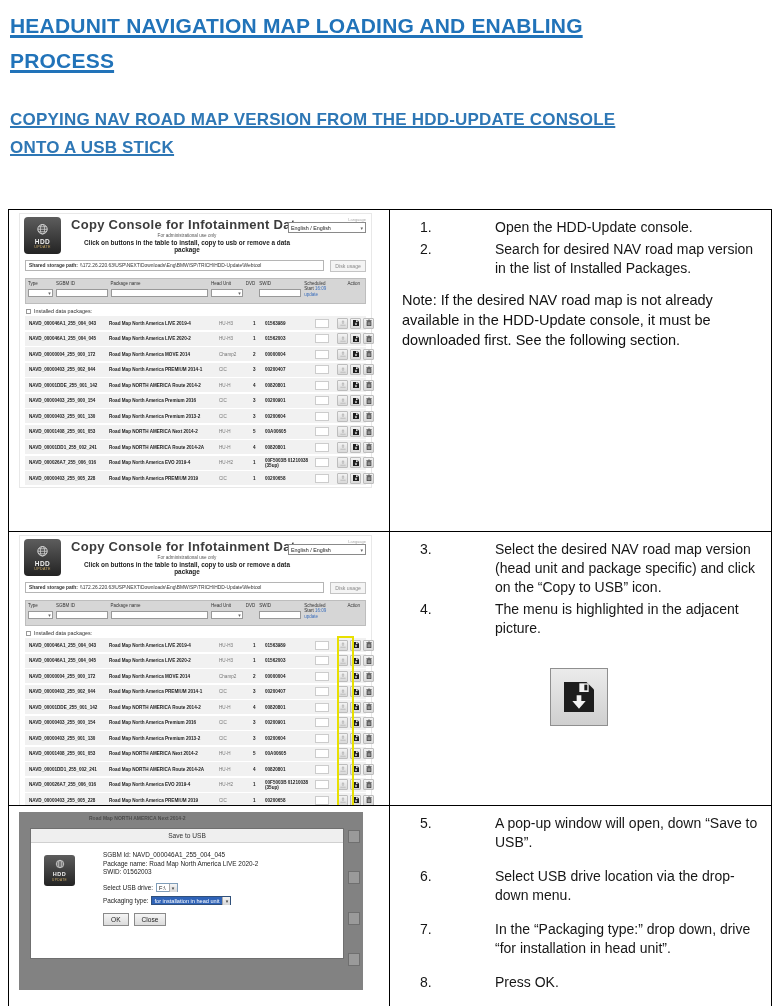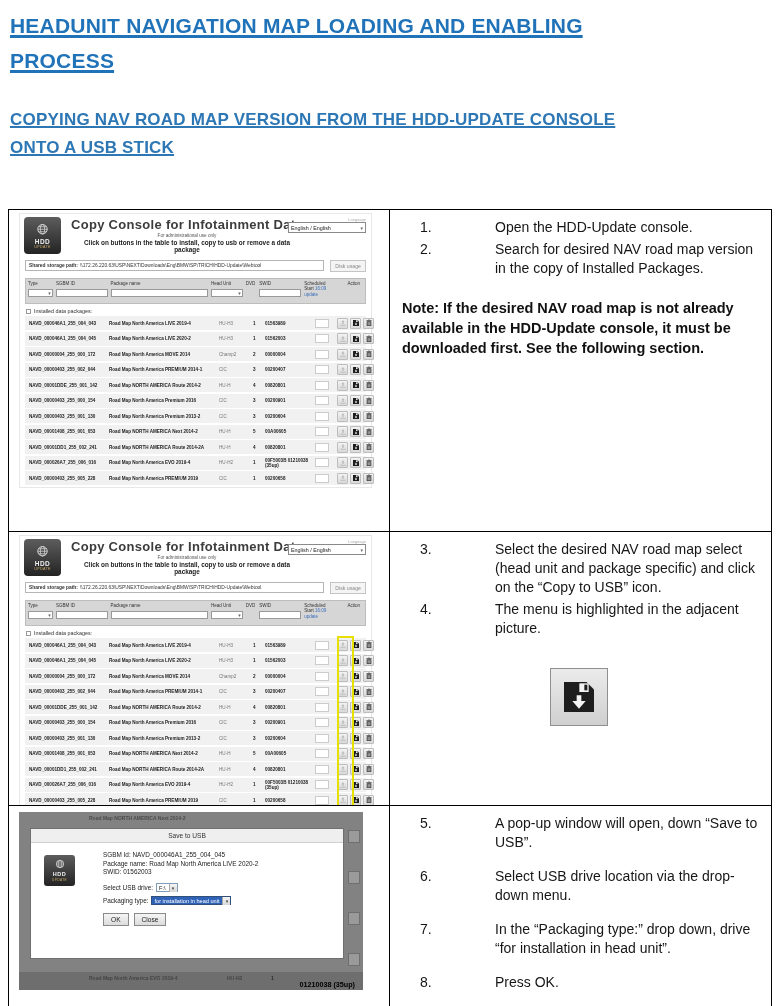--- a/index.html
+++ b/index.html
@@ -23,21 +23,21 @@
   .trow:last-child { border-bottom:none; }
   .cell-l { width:381px; border-right:1px solid #000; position:relative; overflow:hidden; }
   .cell-r { flex:1; position:relative; overflow:hidden; }
   .r1 { height:322px; } .r2 { height:274px; } .r3 { height:201px; }
 
   .steps { padding:8px 8px 0 30px; }
   .step { display:flex; margin-bottom:3px; font-size:14px; line-height:19px; color:#161616; }
   .step-num { width:27px; flex:none; }
   .step-text { flex:1;margin-left:48px; }
   .steps3 .step { margin-bottom:15px; }
-  .note { font-weight:bold; font-size:14.5px; line-height:20px; margin:20px 8px 0 12px; color:#111; }
+  .note { font-weight:normal; font-size:14.5px; line-height:20px; margin:12px 8px 0 12px; color:#111; }
 
   
   .big-icon-wrap { margin:30px 0 0 160px; width:58px; height:58px;
     background:linear-gradient(#ebebeb,#cfcfcf); border:1px solid #8f8f8f;
     display:flex; align-items:center; justify-content:center; }
 
   
   .shot-slot { position:absolute; left:10px; top:3px; }
   .console { width:353px; background:#fff; color:#222; position:relative; border:1px solid #e8e8e8; }
   .c-header { display:flex; padding:3px 4px 0 4px; height:44px; position:relative; }
@@ -609,21 +609,21 @@
 </div>
     </div>
     <div class="cell-r">
       <div class="steps">
         <div class="step">
             <span class="step-num">1.</span>
             <span class="step-text">Open the HDD-Update console.</span>
           </div>
         <div class="step">
             <span class="step-num">2.</span>
-            <span class="step-text">Search for desired NAV road map version in the copy of Installed Packages.</span>
+            <span class="step-text">Search for desired NAV road map version in the list of Installed Packages.</span>
           </div>
       </div>
       <div class="note">Note: If the desired NAV road map is not already available in the HDD-Update console, it must be downloaded first. See the following section.</div>
     </div>
   </div>
 
   <div class="trow r2">
     <div class="cell-l">
       <div class="shot-slot">
   <div class="console highlighted">
@@ -1094,21 +1094,21 @@
     </span>
   </div>
 </div>
   </div>
 </div>
     </div>
     <div class="cell-r">
       <div class="steps">
         <div class="step">
             <span class="step-num">3.</span>
-            <span class="step-text">Select the desired NAV road map select (head unit and package specific) and click on the “Copy to USB” icon.</span>
+            <span class="step-text">Select the desired NAV road map version (head unit and package specific) and click on the “Copy to USB” icon.</span>
           </div>
         <div class="step">
             <span class="step-num">4.</span>
             <span class="step-text">The menu is highlighted in the adjacent picture.</span>
           </div>
       </div>
       <div class="big-icon-wrap">
         <svg viewBox="0 0 24 24" width="40" height="40">
             <path d="M3 3h13.5L21 7.5V21H3z" fill="#1d1d1d"></path>
             <rect x="12.2" y="3.8" width="5.6" height="5.2" fill="#f2f2f2"></rect>
@@ -1159,26 +1159,20 @@
                   <span>for installation in head unit</span>
                   <span class="chevbox">▾</span>
                 </span>
             </div>
             <div class="d-buttons">
               <span class="d-btn">OK</span>
               <span class="d-btn">Close</span>
             </div>
           </div>
         </div>
-        <div class="bg-row-bottom">
-          <span class="n">Road Map North America EVO 2019-4</span>
-          <span class="u">HU-H2</span>
-          <span class="d">1</span>
-          <span class="s">01210038 (35up)</span>
-        </div>
       </div>
     </div>
     <div class="cell-r">
       <div class="steps steps3">
         <div class="step">
             <span class="step-num">5.</span>
             <span class="step-text">A pop-up window will open, down “Save to USB”.</span>
           </div>
         <div class="step">
             <span class="step-num">6.</span>

